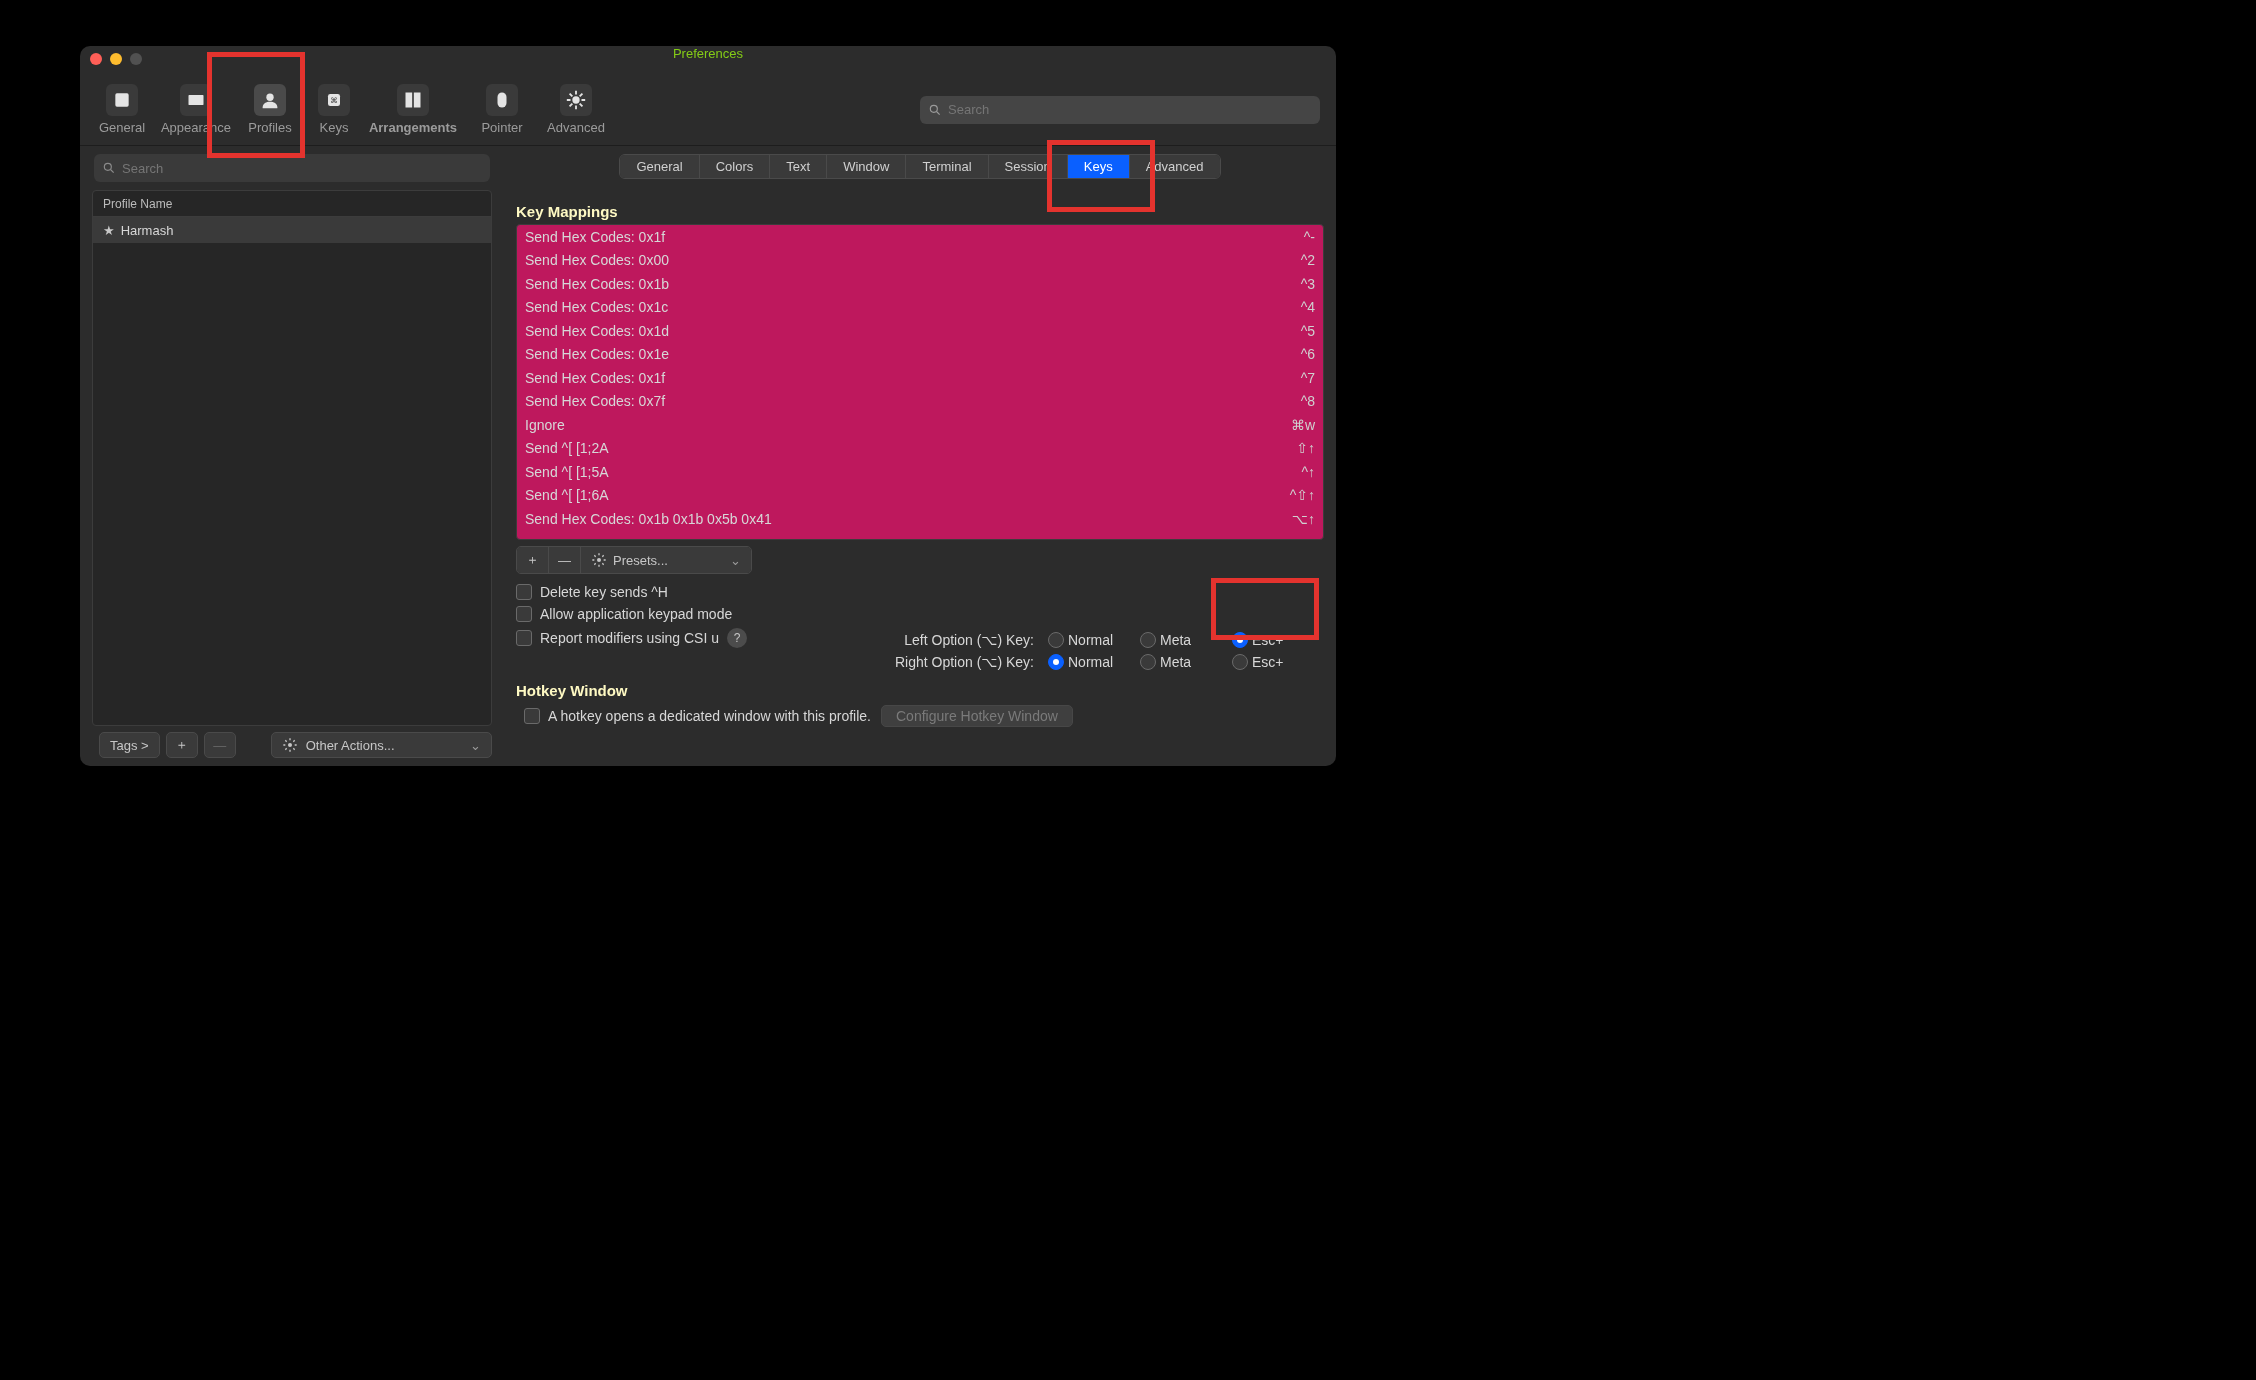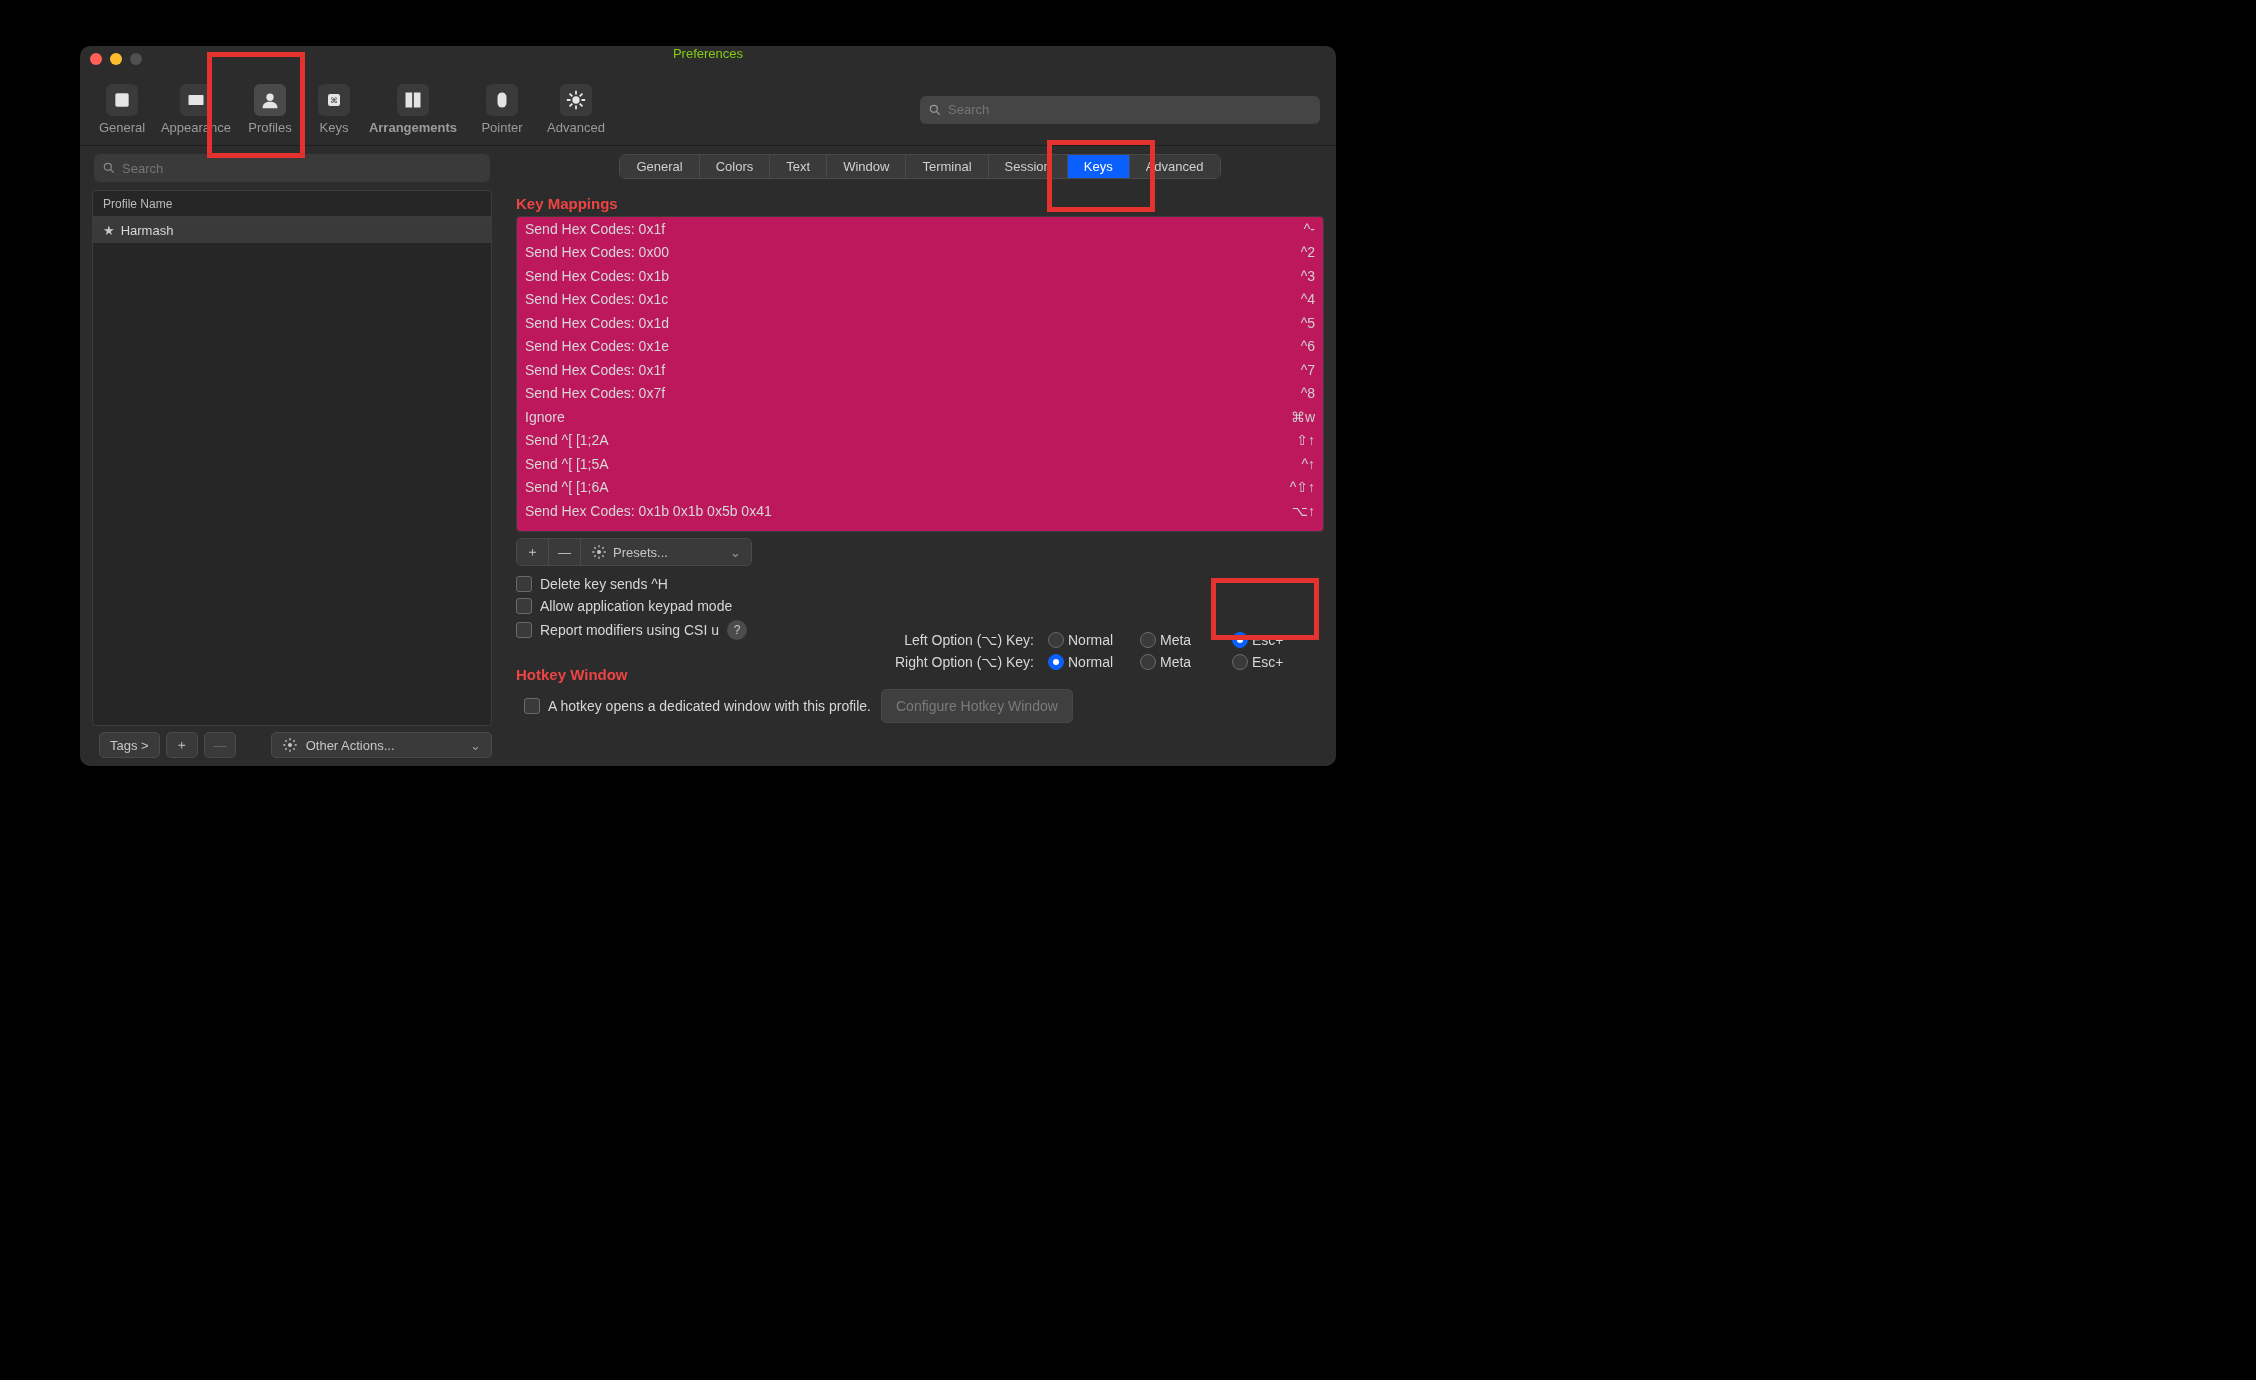--- a/index.html
+++ b/index.html
@@ -88,21 +88,21 @@
   .seg{
     display:flex; margin:2px auto 6px auto;
     border:1px solid #4a4a4a;border-radius:6px;overflow:hidden;
   }
   .seg .seg-item{
     padding:4px 16px; color:#d0d0d0;font-size:13px;cursor:pointer;
     border-right:1px solid #4a4a4a; background:#3a3a3a;
   }
   .seg .seg-item:last-child{border-right:none;}
   .seg .seg-item.active{background:#0a60ff;color:#fff;}
-  .section-h{color:#ef4444;font-size:15px;font-weight:600;margin:10px 0 4px 0;}
+  .section-h{color:#fef9c3;font-size:15px;font-weight:600;margin:18px 0 4px 0;}
   .mappings{
     flex:0 0 316px; background:#be185d;border:1px solid #3c3c3c;border-radius:4px;
     overflow:auto; position:relative;
   }
   .mappings::-webkit-scrollbar{width:10px;}
   .mappings::-webkit-scrollbar-thumb{background:#555;border-radius:5px;}
   .map-row{
     display:flex;justify-content:space-between;align-items:center;
     padding:2px 8px; color:#d7d7d7; font-size:14px; height:23.5px;
   }
@@ -119,21 +119,21 @@
     display:flex;flex-direction:column;gap:6px;
   }
   .radio-row{display:flex;align-items:center;justify-content:flex-end;gap:8px;color:#d7d7d7;font-size:14px;}
   .radio-row .lbl{margin-right:6px;}
   .radio{width:16px;height:16px;border-radius:50%;border:1px solid #6a6a6a;background:#3a3a3a;display:inline-flex;align-items:center;justify-content:center;}
   .radio.on{background:#0a60ff;border-color:#0a60ff;}
   .radio.on::after{content:"";width:6px;height:6px;background:#fff;border-radius:50%;}
   .opt{display:flex;align-items:center;gap:4px;width:84px;}
   .hotkey{margin-top:16px;}
   .hotkey-row{display:flex;align-items:center;gap:10px;margin-top:6px;color:#d7d7d7;font-size:14px;margin-left:8px;}
-  .btn-dis{height:34px;padding:0 14px;background:#3f3f3f;color:#7a7a7a;border-radius:5px;border:1px solid #474747;display:flex;align-items:center;}
+  .btn-dis{height:22px;padding:0 14px;background:#3f3f3f;color:#7a7a7a;border-radius:5px;border:1px solid #474747;display:flex;align-items:center;}
   .helpq{width:20px;height:20px;border-radius:50%;background:#4c4c4c;color:#c7c7c7;display:flex;align-items:center;justify-content:center;font-size:12px;}
   
   .hl{position:absolute;border:5px solid #e4332e;pointer-events:none;}
   .hl1{left:207px;top:52px;width:98px;height:106px;}
   .hl2{left:1047px;top:140px;width:108px;height:72px;}
   .hl3{left:1211px;top:578px;width:108px;height:62px;}
   
   svg{display:block;}
   .gear{width:16px;height:16px;}
   .star{color:#c8c8c8;}

